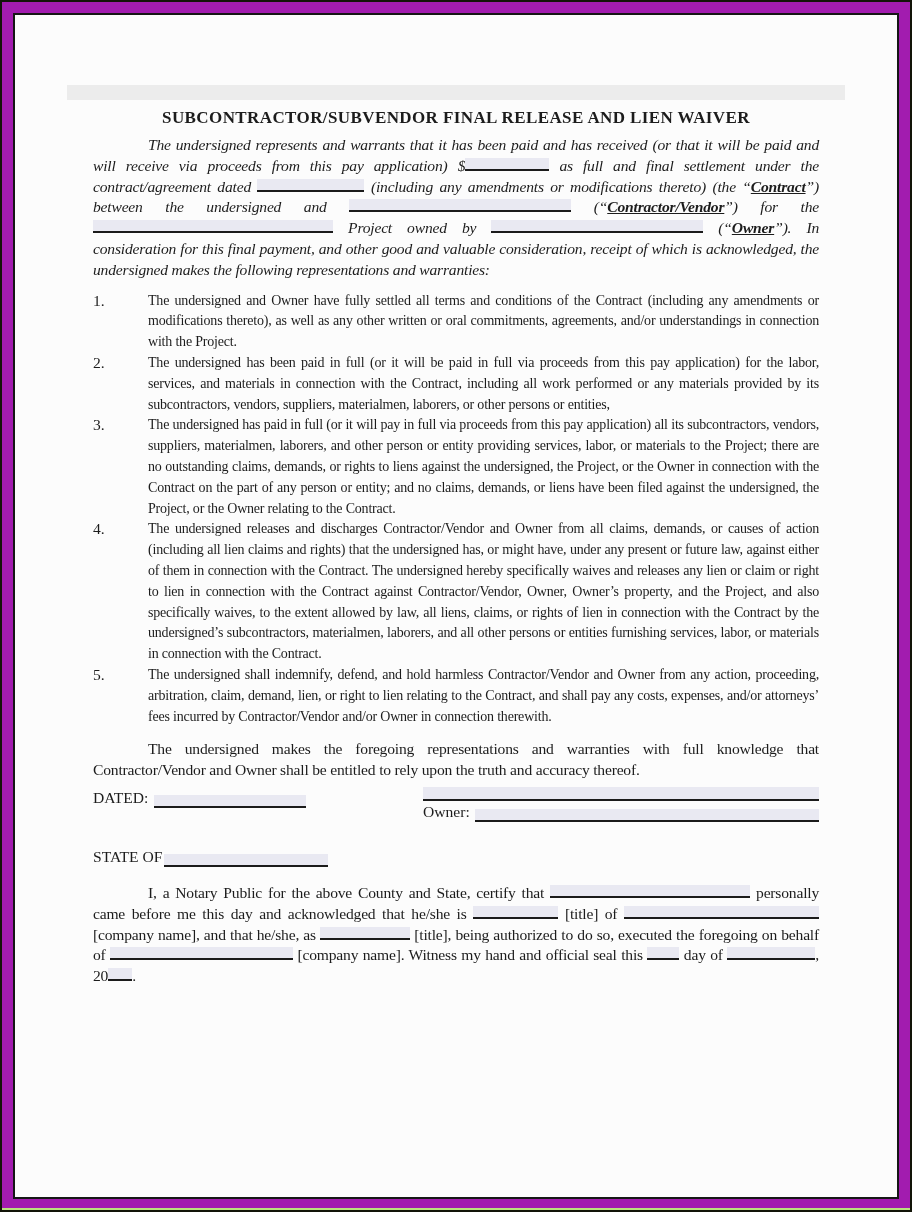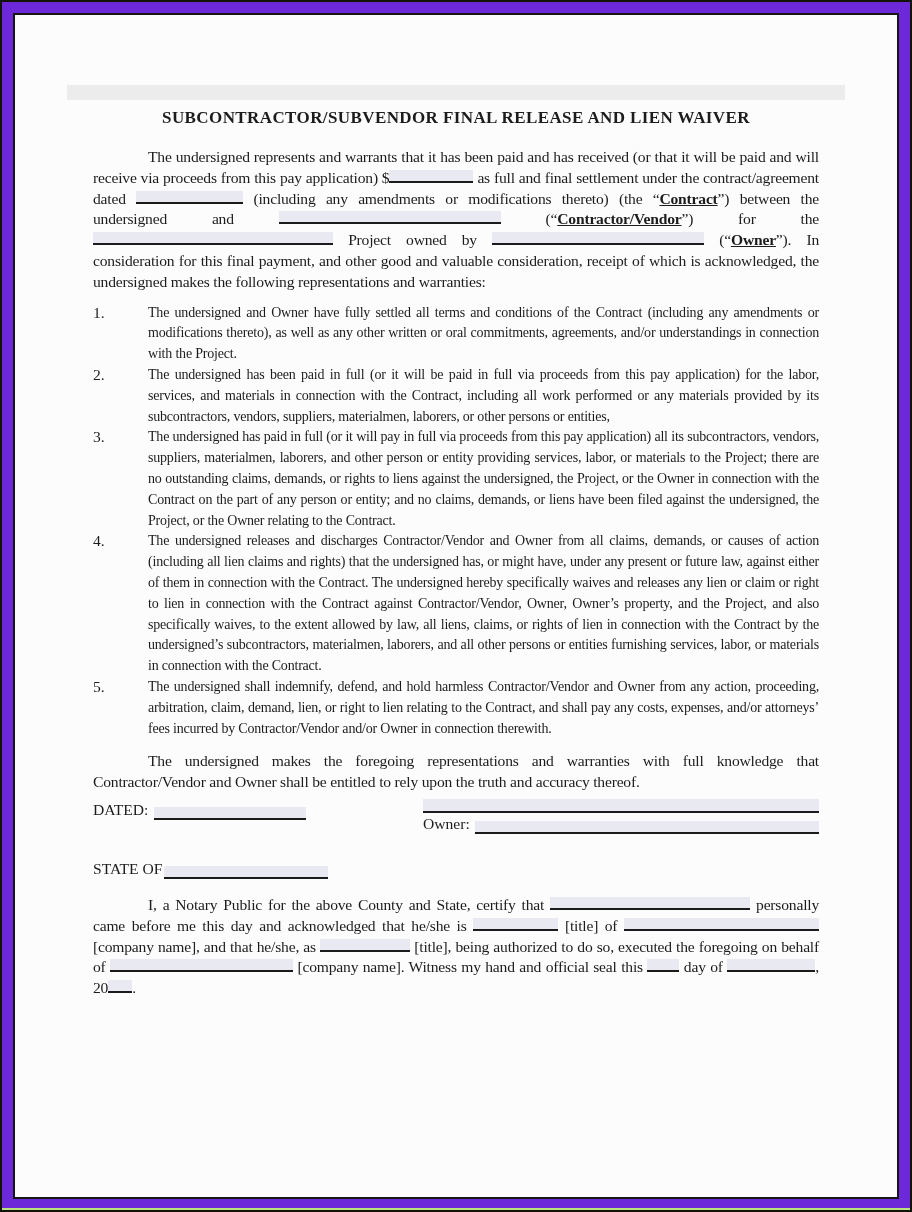--- a/index.html
+++ b/index.html
@@ -5,21 +5,21 @@
   * { margin: 0; padding: 0; box-sizing: border-box; }
   html, body { width: 912px; height: 1212px; }
   body {
     position: relative;
     font-family: "Liberation Serif", "DejaVu Serif", serif;
     color: #1c1c1c;
     background: #72cc15;
   }
   .frame {
     position: absolute; inset: 0;
-    background: #6d28d9;
+    background: #a21caf;
     border: 2px solid #121408;
     box-shadow: inset 0 -2px 0 #b9e47d;
   }
   .page {
     position: absolute; inset: 11px;
     background: #fcfcfc;
     border: 2px solid #161616;
     overflow: hidden;
   }
   .scan-band {
@@ -38,21 +38,21 @@
     line-height: 22px;
   }
   .para {
     font-size: 15.6px;
     line-height: 20.8px;
     letter-spacing: -0.2px;
     text-align: justify;
     text-align-last: left;
   }
   .indent { text-indent: 55px; }
-  .intro { margin-top: 18px; }
+  .intro { margin-top: 6px; font-style: italic; }
   .list { margin-top: 10px; }
   .li { display: flex; }
   .num {
     flex: 0 0 55px;
     font-size: 15.6px;
     line-height: 20.8px;
   }
   .li-text {
     flex: 1;
     font-size: 14px;

